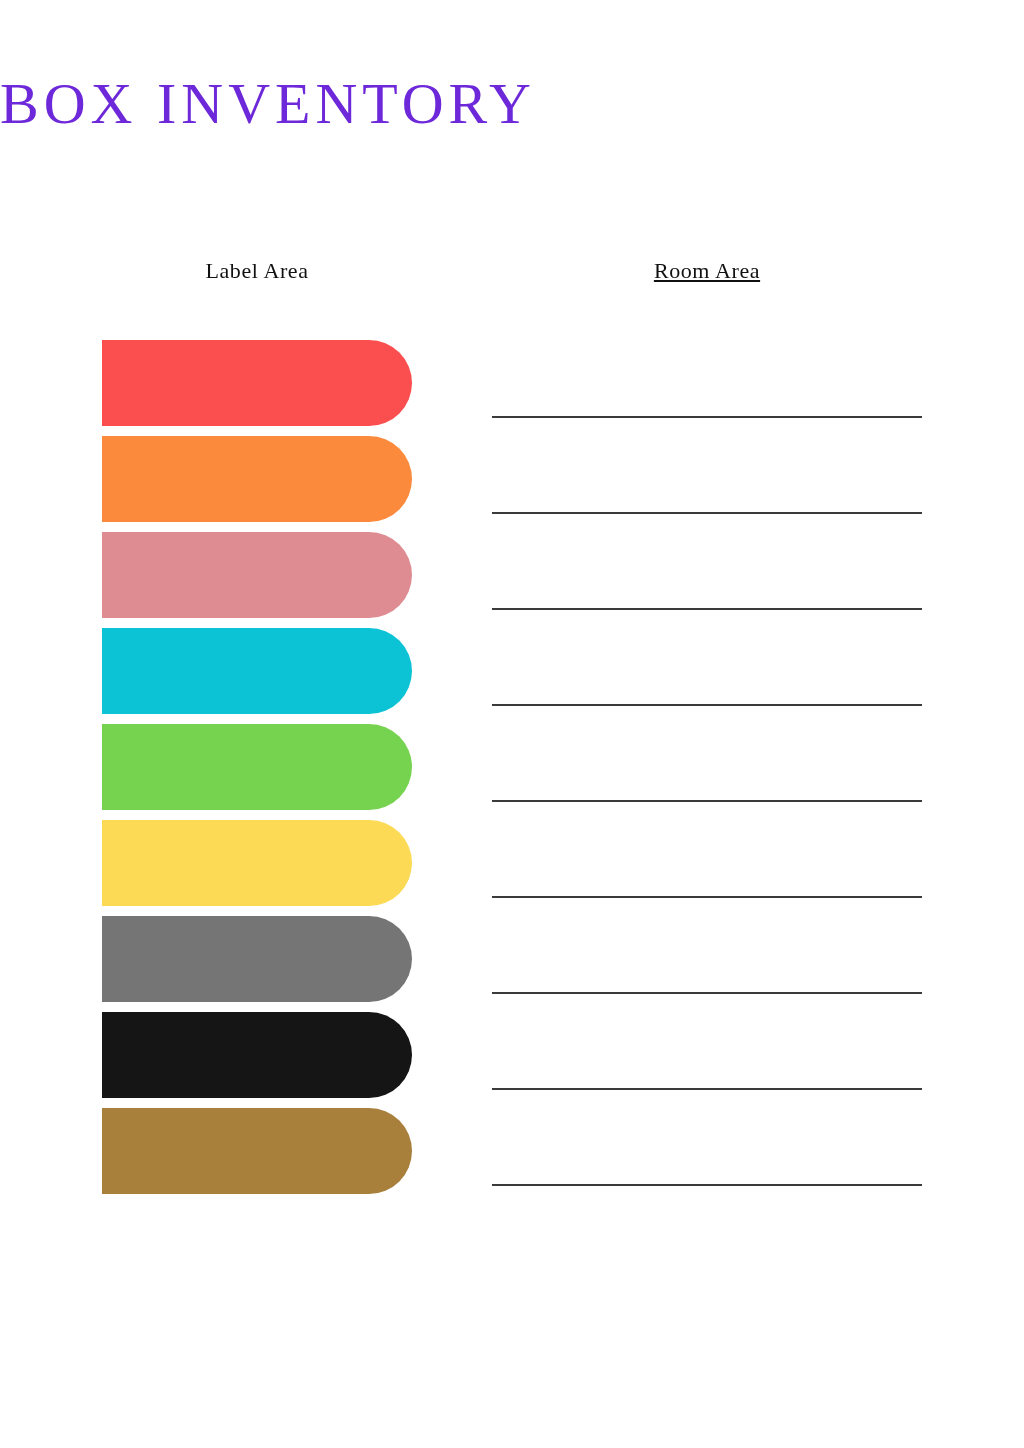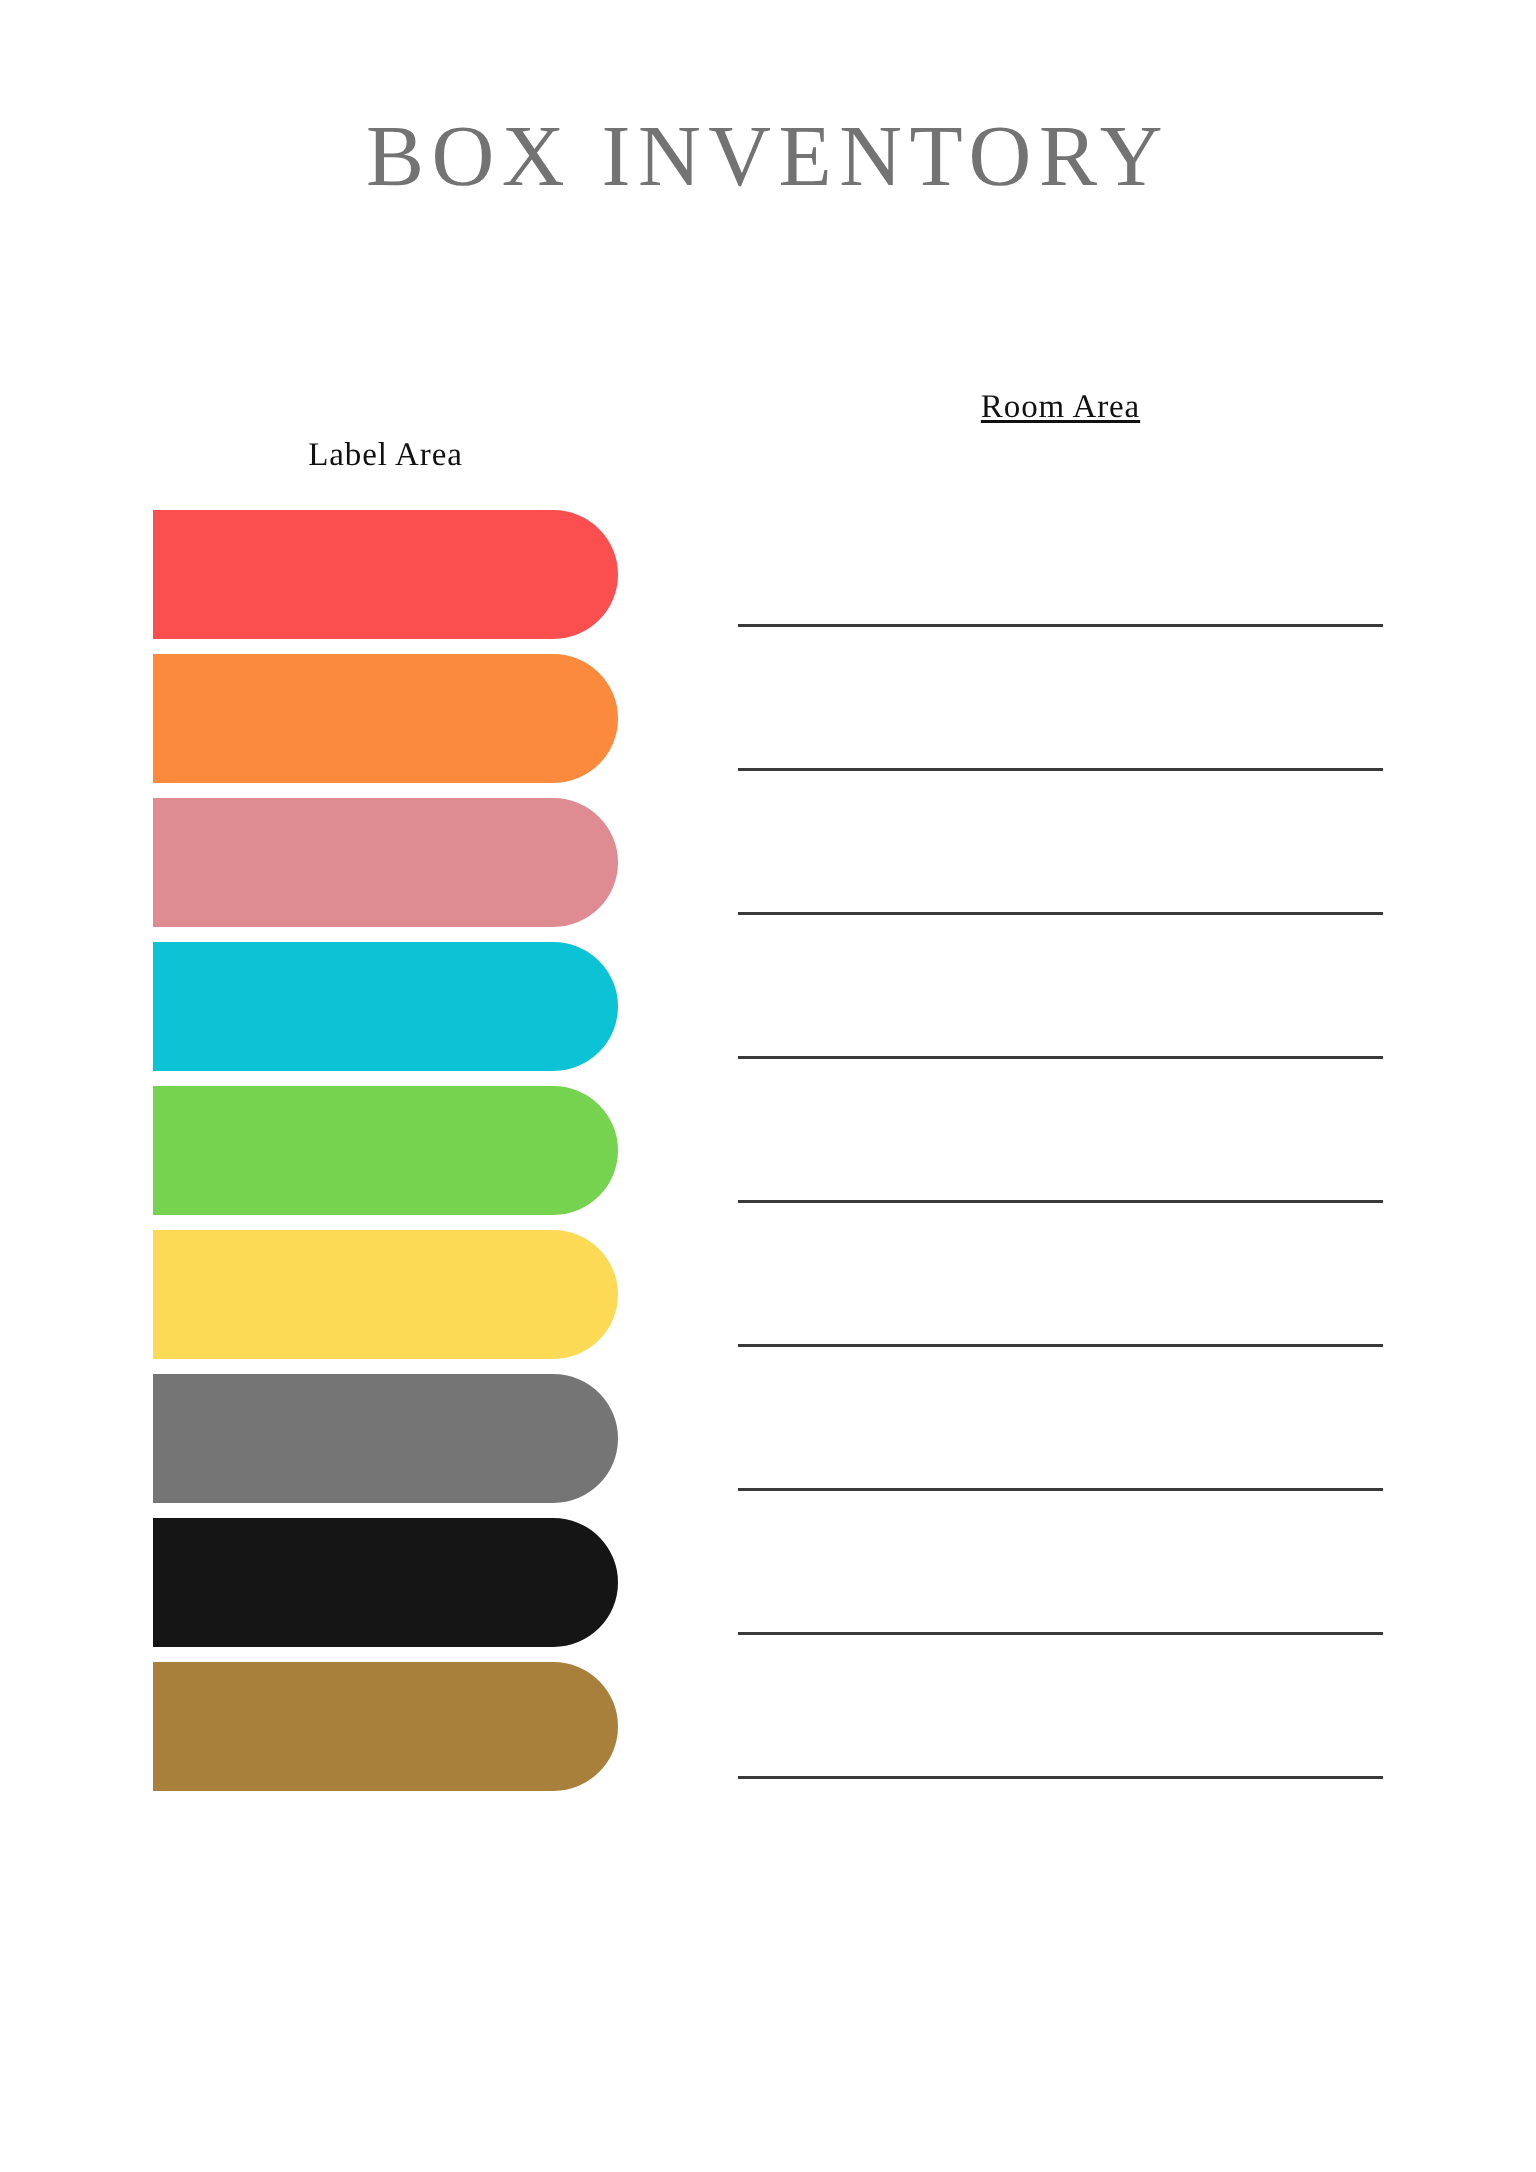--- a/index.html
+++ b/index.html
@@ -20,26 +20,26 @@
     position: absolute;
     inset: 0;
     background: #ffffff;
   }
 
   .page-title {
     position: absolute;
     top: 75px;
     left: 0;
     width: 100%;
-    text-align: center;
+    text-align: left;
     font-family: "Liberation Serif", serif;
     font-size: 58px;
     font-weight: 400;
     letter-spacing: 5px;
-    color: #737373;
+    color: #6d28d9;
     line-height: 1;
   }
 
   .headers {
     position: absolute;
     top: 258px;
     left: 0;
     width: 100%;
     height: 30px;
   }
@@ -48,21 +48,20 @@
     font-family: "Liberation Serif", serif;
     font-size: 22px;
     letter-spacing: 0.6px;
     color: #111111;
     text-align: center;
     white-space: nowrap;
   }
   .col-header.label-col {
     left: 102px;
     width: 310px;
-    margin-top: 32px;
   }
   .col-header.room-col {
     left: 492px;
     width: 430px;
     text-decoration: underline;
   }
 
   .rows {
     position: absolute;
     top: 340px;

